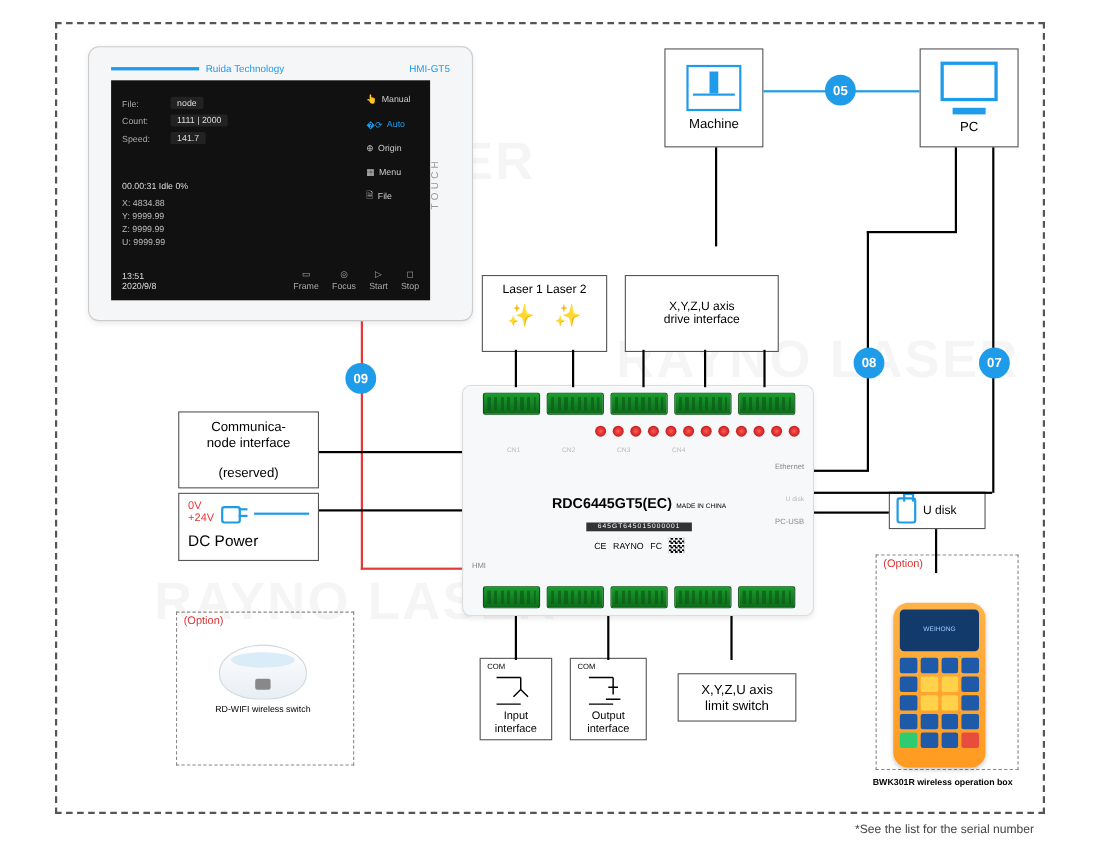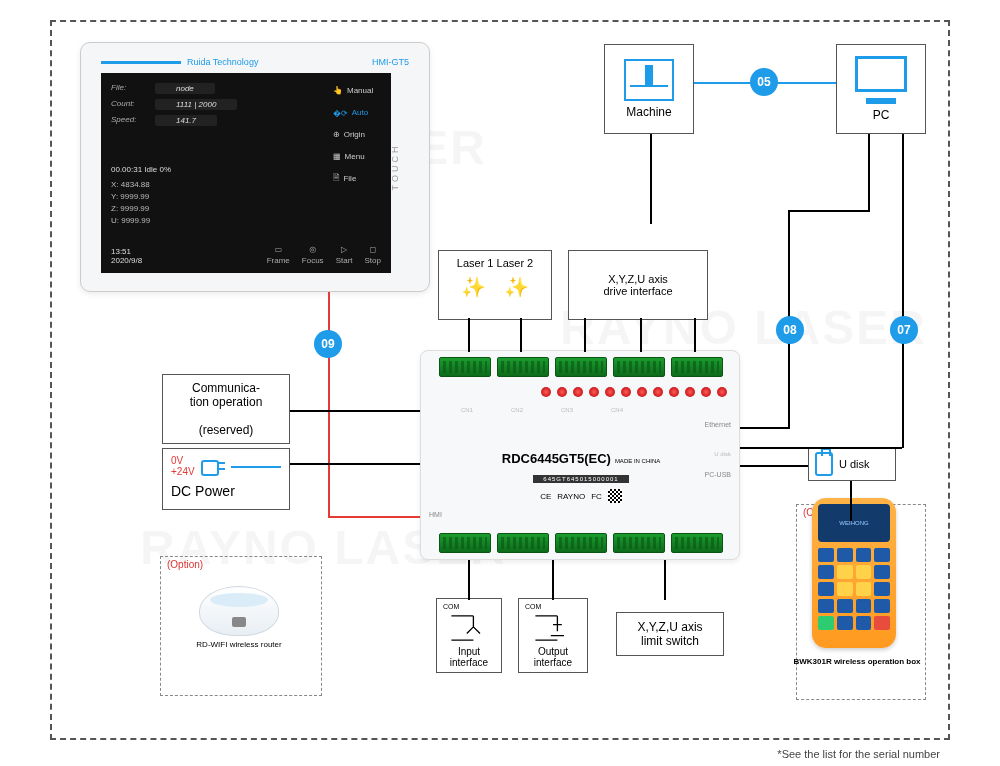--- a/index.html
+++ b/index.html
@@ -11,23 +11,23 @@
   .machine-icon { width: 50px; height: 42px; border: 2px solid #1e9be9; position: relative; margin-bottom: 4px; }
   .machine-icon::before { content:''; position:absolute; bottom:4px; left:4px; right:4px; height:8px; border-top:2px solid #1e9be9; }
   .machine-icon::after { content:''; position:absolute; top:4px; left:50%; transform:translateX(-50%); width:8px; height:20px; background:#1e9be9; }
   .pc-icon { width: 52px; height: 36px; border: 3px solid #1e9be9; position: relative; margin-bottom: 4px; }
   .pc-stand { width: 30px; height: 6px; background: #1e9be9; margin-top: 2px; }
   .hmi-panel { position: absolute; left: 80px; top: 42px; width: 350px; height: 250px; background: #f4f6f8; border: 1px solid #ccc; border-radius: 10px; box-shadow: 0 2px 6px rgba(0,0,0,0.08); }
   .hmi-topbar { position: absolute; top: 12px; left: 20px; right: 20px; height: 14px; display: flex; justify-content: space-between; align-items: center; font-size: 9px; color: #1e9be9; }
   .hmi-topbar .bar { width: 80px; height: 3px; background: #1e9be9; margin-right: 6px; }
   .hmi-screen { position: absolute; top: 30px; left: 20px; width: 290px; height: 200px; background: #111; color: #ddd; font-size: 8px; padding: 10px; }
   .hmi-touch { position: absolute; right: 10px; top: 50%; transform: translateY(-50%) rotate(-90deg); font-size: 9px; color: #999; letter-spacing: 3px; }
-  .hmi-row { display: flex; align-items: flex-start; height: 16px; font-style: italic; }
+  .hmi-row { display: flex; align-items: flex-end; height: 16px; }
   .hmi-row .lbl { width: 40px; color: #aaa; }
-  .hmi-row .val { background: #222; padding: 1px 21px; margin-left: 4px; border-radius: 2px; }
+  .hmi-row .val { background: #222; padding: 1px 6px; margin-left: 4px; border-radius: 2px; }
   .hmi-side { position: absolute; right: 6px; top: 6px; width: 56px; }
   .hmi-side-item { height: 22px; display: flex; align-items: center; font-size: 8px; color: #ccc; gap: 4px; padding-left: 4px; }
   .hmi-side-item.active { color: #1e9be9; }
   .hmi-status { position: absolute; left: 10px; top: 92px; font-size: 8px; }
   .hmi-coords { position: absolute; left: 10px; top: 106px; font-size: 8px; line-height: 12px; color: #bbb; }
   .hmi-footer { position: absolute; bottom: 8px; left: 10px; right: 10px; display: flex; justify-content: space-between; align-items: flex-end; font-size: 8px; }
   .hmi-btns { display: flex; gap: 12px; }
   .hmi-btns div { display: flex; flex-direction: column; align-items: center; gap: 2px; color: #aaa; }
   .controller { position: absolute; left: 420px; top: 350px; width: 320px; height: 210px; background: #f7f8fa; border: 1px solid #ddd; border-radius: 8px; box-shadow: 0 2px 5px rgba(0,0,0,0.08); }
   .term-row { position: absolute; display: flex; gap: 6px; }
@@ -52,21 +52,21 @@
   .udisk { position:absolute; left:808px; top:447px; width:88px; height:34px; border:1px solid #555; background:#fff; display:flex; align-items:center; gap:6px; padding:0 6px; font-size:11px; }
   .udisk-icon { width:18px; height:24px; border:2px solid #1e9be9; border-radius:3px; position:relative; }
   .udisk-icon::before{content:'';position:absolute;top:-6px;left:4px;width:6px;height:6px;border:2px solid #1e9be9;border-bottom:none;}
   .option-box { position: absolute; border: 1px dashed #888; }
   .option-label { position: absolute; top: 2px; left: 6px; font-size: 10px; color: #d33; }
   .router { position:absolute; left:194px; top:586px; width:90px; height:70px; }
   .router-body { width:80px; height:50px; background:linear-gradient(#fff,#e8eef4); border-radius:50% 50% 45% 45%; margin:0 auto; border:1px solid #cfd8e0; position:relative; }
   .router-body::before{content:'';position:absolute;top:6px;left:10px;right:10px;height:14px;background:#d9ecf7;border-radius:50%;}
   .router-body::after{content:'';position:absolute;bottom:8px;left:50%;transform:translateX(-50%);width:14px;height:10px;background:#888;border-radius:2px;}
   .router-cap { font-size:8px; text-align:center; margin-top:4px; }
-  .remote { position:absolute; left:812px; top:498px; width:84px; height:150px; background:linear-gradient(#ffb347,#ff9a1f); border-radius:14px; padding:6px; box-shadow:0 2px 4px rgba(0,0,0,0.2); }
+  .remote { position:absolute; left:812px; top:548px; width:84px; height:150px; background:linear-gradient(#ffb347,#ff9a1f); border-radius:14px; padding:6px; box-shadow:0 2px 4px rgba(0,0,0,0.2); }
   .remote-screen { width:100%; height:38px; background:#123a6b; border-radius:4px; margin-bottom:6px; display:flex; align-items:center; justify-content:center; color:#9cf; font-size:6px; }
   .remote-keys { display:grid; grid-template-columns:repeat(4,1fr); gap:3px; }
   .remote-keys div { height:14px; background:#1e5aa8; border-radius:2px; }
   .remote-keys div.y { background:#ffd24a; }
   .remote-keys div.r { background:#e74c3c; }
   .remote-keys div.g { background:#2ecc71; }
   .remote-cap { position:absolute; bottom:-18px; left:-20px; width:130px; font-size:8px; text-align:center; font-weight:bold; }
   .line { position:absolute; background:#000; z-index:1; }
   .line.h { height:2px; }
   .line.v { width:2px; }
@@ -221,21 +221,21 @@
   <div style="display:flex;gap:18px;justify-content:center;margin-top:6px">
     <span class="laser-icon">✨</span>
     <span class="laser-icon">✨</span>
   </div>
 </div>
 
 <div class="node-small" style="left:568px;top:250px;width:140px;height:70px;white-space:pre-line;display:flex;align-items:center;justify-content:center">X,Y,Z,U axis
 drive interface</div>
 
 <div class="node-small" style="left:162px;top:374px;width:128px;height:70px;white-space:pre-line;font-size:12px;display:flex;align-items:center;justify-content:center">Communica-
-tion operation
+node interface
 
 (reserved)</div>
 
 <div class="node-small" style="left:162px;top:448px;width:128px;height:62px;text-align:left;padding:6px 8px">
   <div style="display:flex;align-items:center;gap:6px">
     <div style="font-size:10px;line-height:11px">
       <div style="color:#e53935">0V</div>
       <div style="color:#e53935">+24V</div>
     </div>
     <span class="plug-icon"></span>
@@ -321,21 +321,21 @@
 </div>
 
 <div class="io-box" style="left:616px;top:612px;width:108px;height:44px;display:flex;align-items:center;justify-content:center;white-space:pre-line;font-size:12px">X,Y,Z,U axis
 limit switch</div>
 
 <div class="option-box" style="left:160px;top:556px;width:162px;height:140px">
   <div class="option-label">(Option)</div>
 </div>
 <div class="router">
   <div class="router-body"></div>
-  <div class="router-cap">RD-WIFI wireless router</div>
+  <div class="router-cap">RD-WIFI wireless switch</div>
 </div>
 
 <div class="option-box" style="left:796px;top:504px;width:130px;height:196px">
   <div class="option-label">(Option)</div>
 </div>
 <div class="remote">
   <div class="remote-screen">WEIHONG</div>
   <div class="remote-keys">
     <div></div>
       <div></div>

